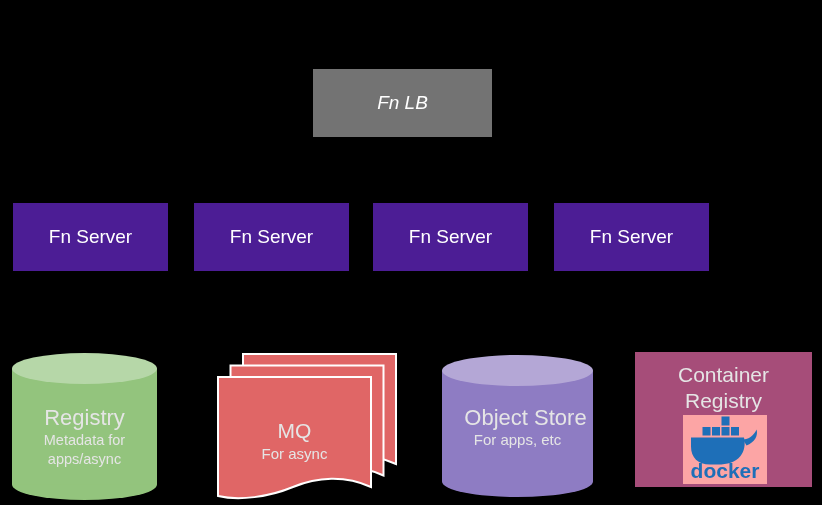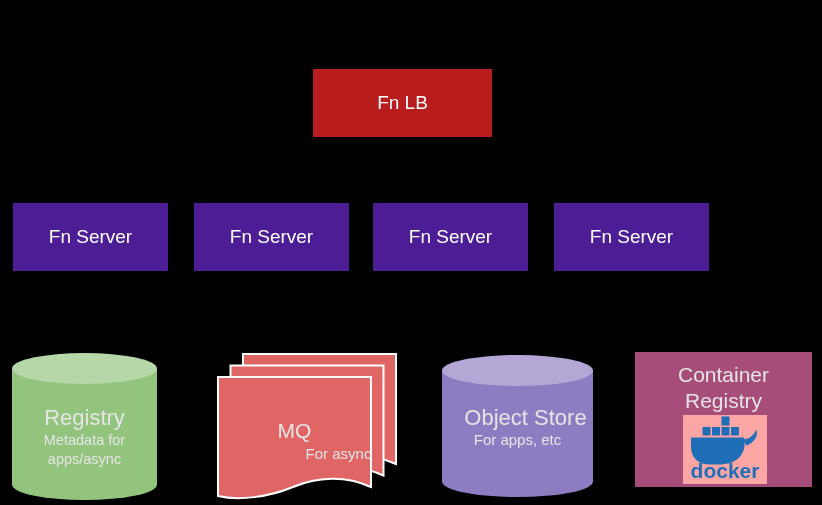--- a/index.html
+++ b/index.html
@@ -6,35 +6,35 @@
   body{
     width:822px;height:505px;overflow:hidden;position:relative;
     background:#000000;
     font-family:"Liberation Sans", sans-serif;
   }
   #canvas{position:absolute;inset:0;}
   .rectbox{
     position:absolute;display:flex;align-items:center;justify-content:center;
     color:#ffffff;
   }
-  .lb{left:313px;top:69px;width:179px;height:68px;background:#b91c1c;font-size:19px;}
+  .lb{left:313px;top:69px;width:179px;height:68px;background:#737373;font-size:19px;font-style:italic;}
   .server{top:203px;width:155px;height:68px;background:#4c1d95;font-size:19px;}
   .s0{left:13px;} .s1{left:194px;} .s2{left:373px;} .s3{left:554px;}
   .shape{position:absolute;}
   .shape svg{position:absolute;left:0;top:0;display:block;}
   .txt{position:absolute;text-align:center;color:#e5e5e5;}
   
   .db{left:12px;top:353px;width:145px;height:148px;}
   .db .title{left:0;width:145px;top:52px;font-size:22px;}
   .db .sub0{left:0;width:145px;top:79px;font-size:14.5px;}
   .db .sub1{left:0;width:145px;top:98px;font-size:14.5px;}
   
   .mq{left:217px;top:353px;width:181px;height:148px;}
   .mq .title{left:1px;width:153px;top:66px;font-size:21px;}
-  .mq .sub0{left:1px;width:153px;top:92px;font-size:15px;padding-left:44px;}
+  .mq .sub0{left:1px;width:153px;top:92px;font-size:15px;}
   
   .os{left:442px;top:355px;width:151px;height:143px;}
   .os .title{left:8px;width:151px;top:50px;font-size:22px;text-align:center;}
   .os .sub0{left:0;width:151px;top:76px;font-size:15px;}
   
   .cr{left:635px;top:352px;width:177px;height:135px;background:#A64D79;}
   .cr .title{left:0;width:177px;top:10px;font-size:21px;line-height:26px;}
   .cr .title span{display:block;}
   .docker-card{
     position:absolute;left:48px;top:63px;width:84px;height:69px;background:#fca5a5;

